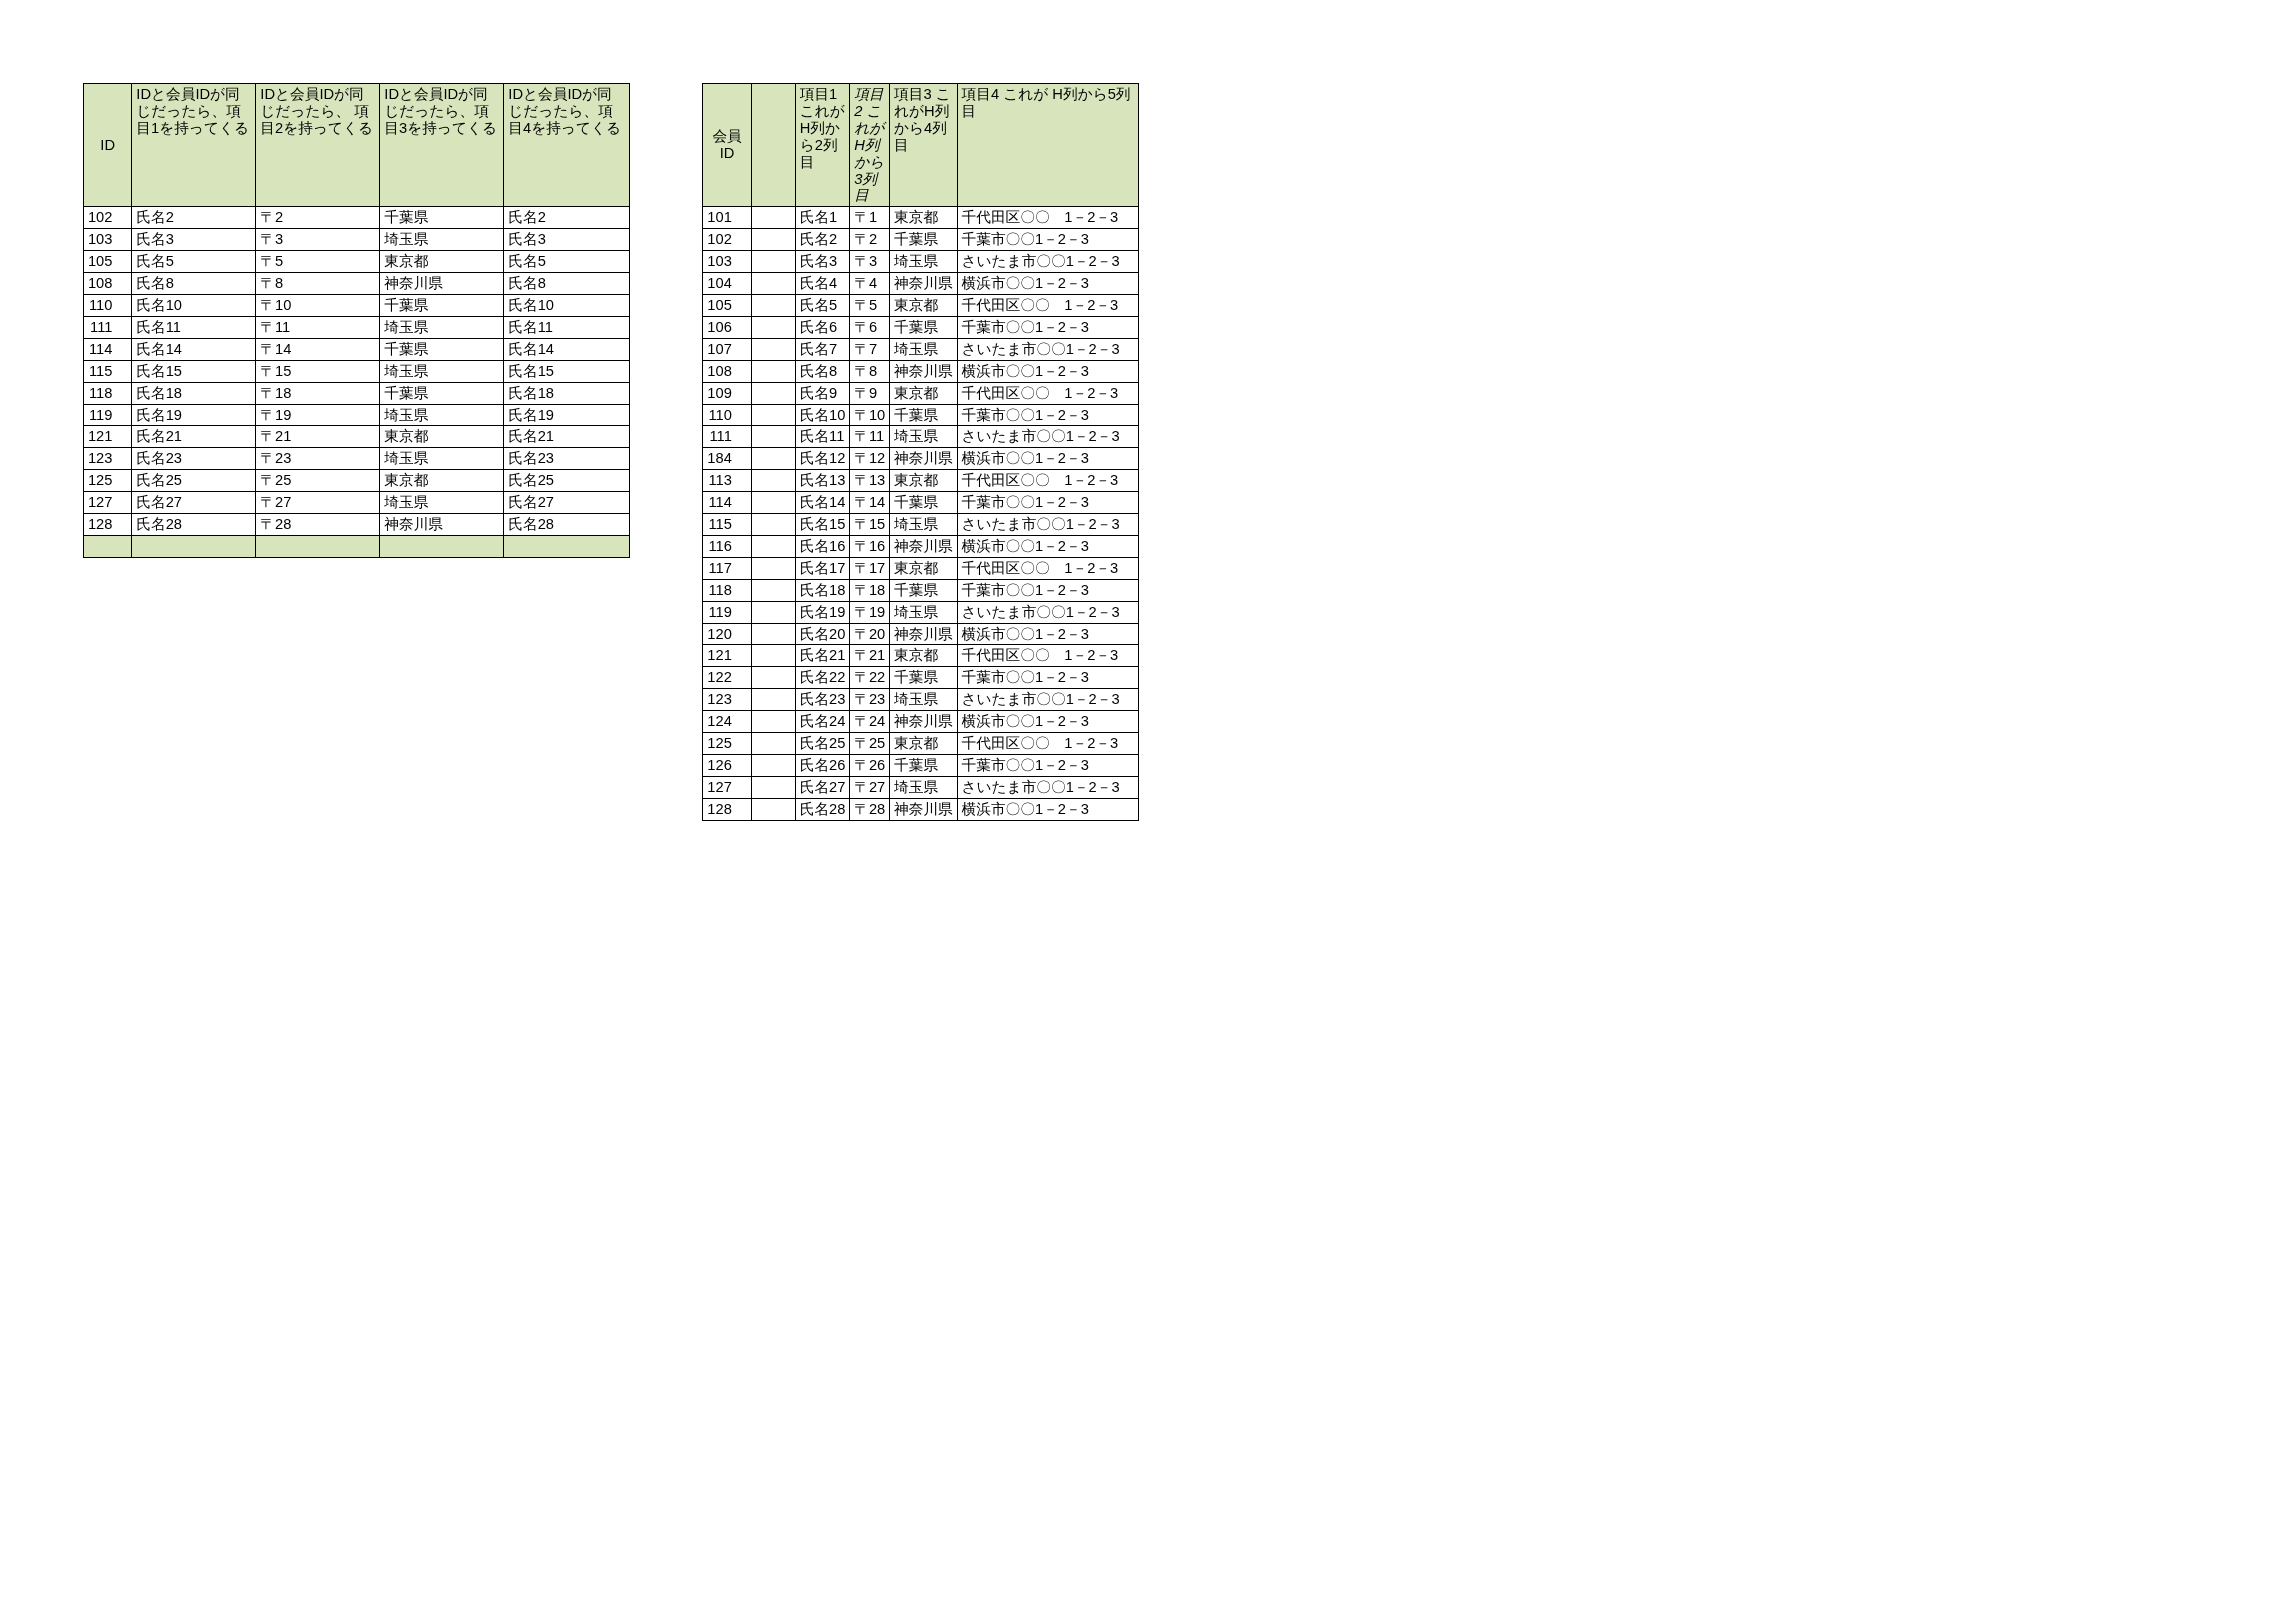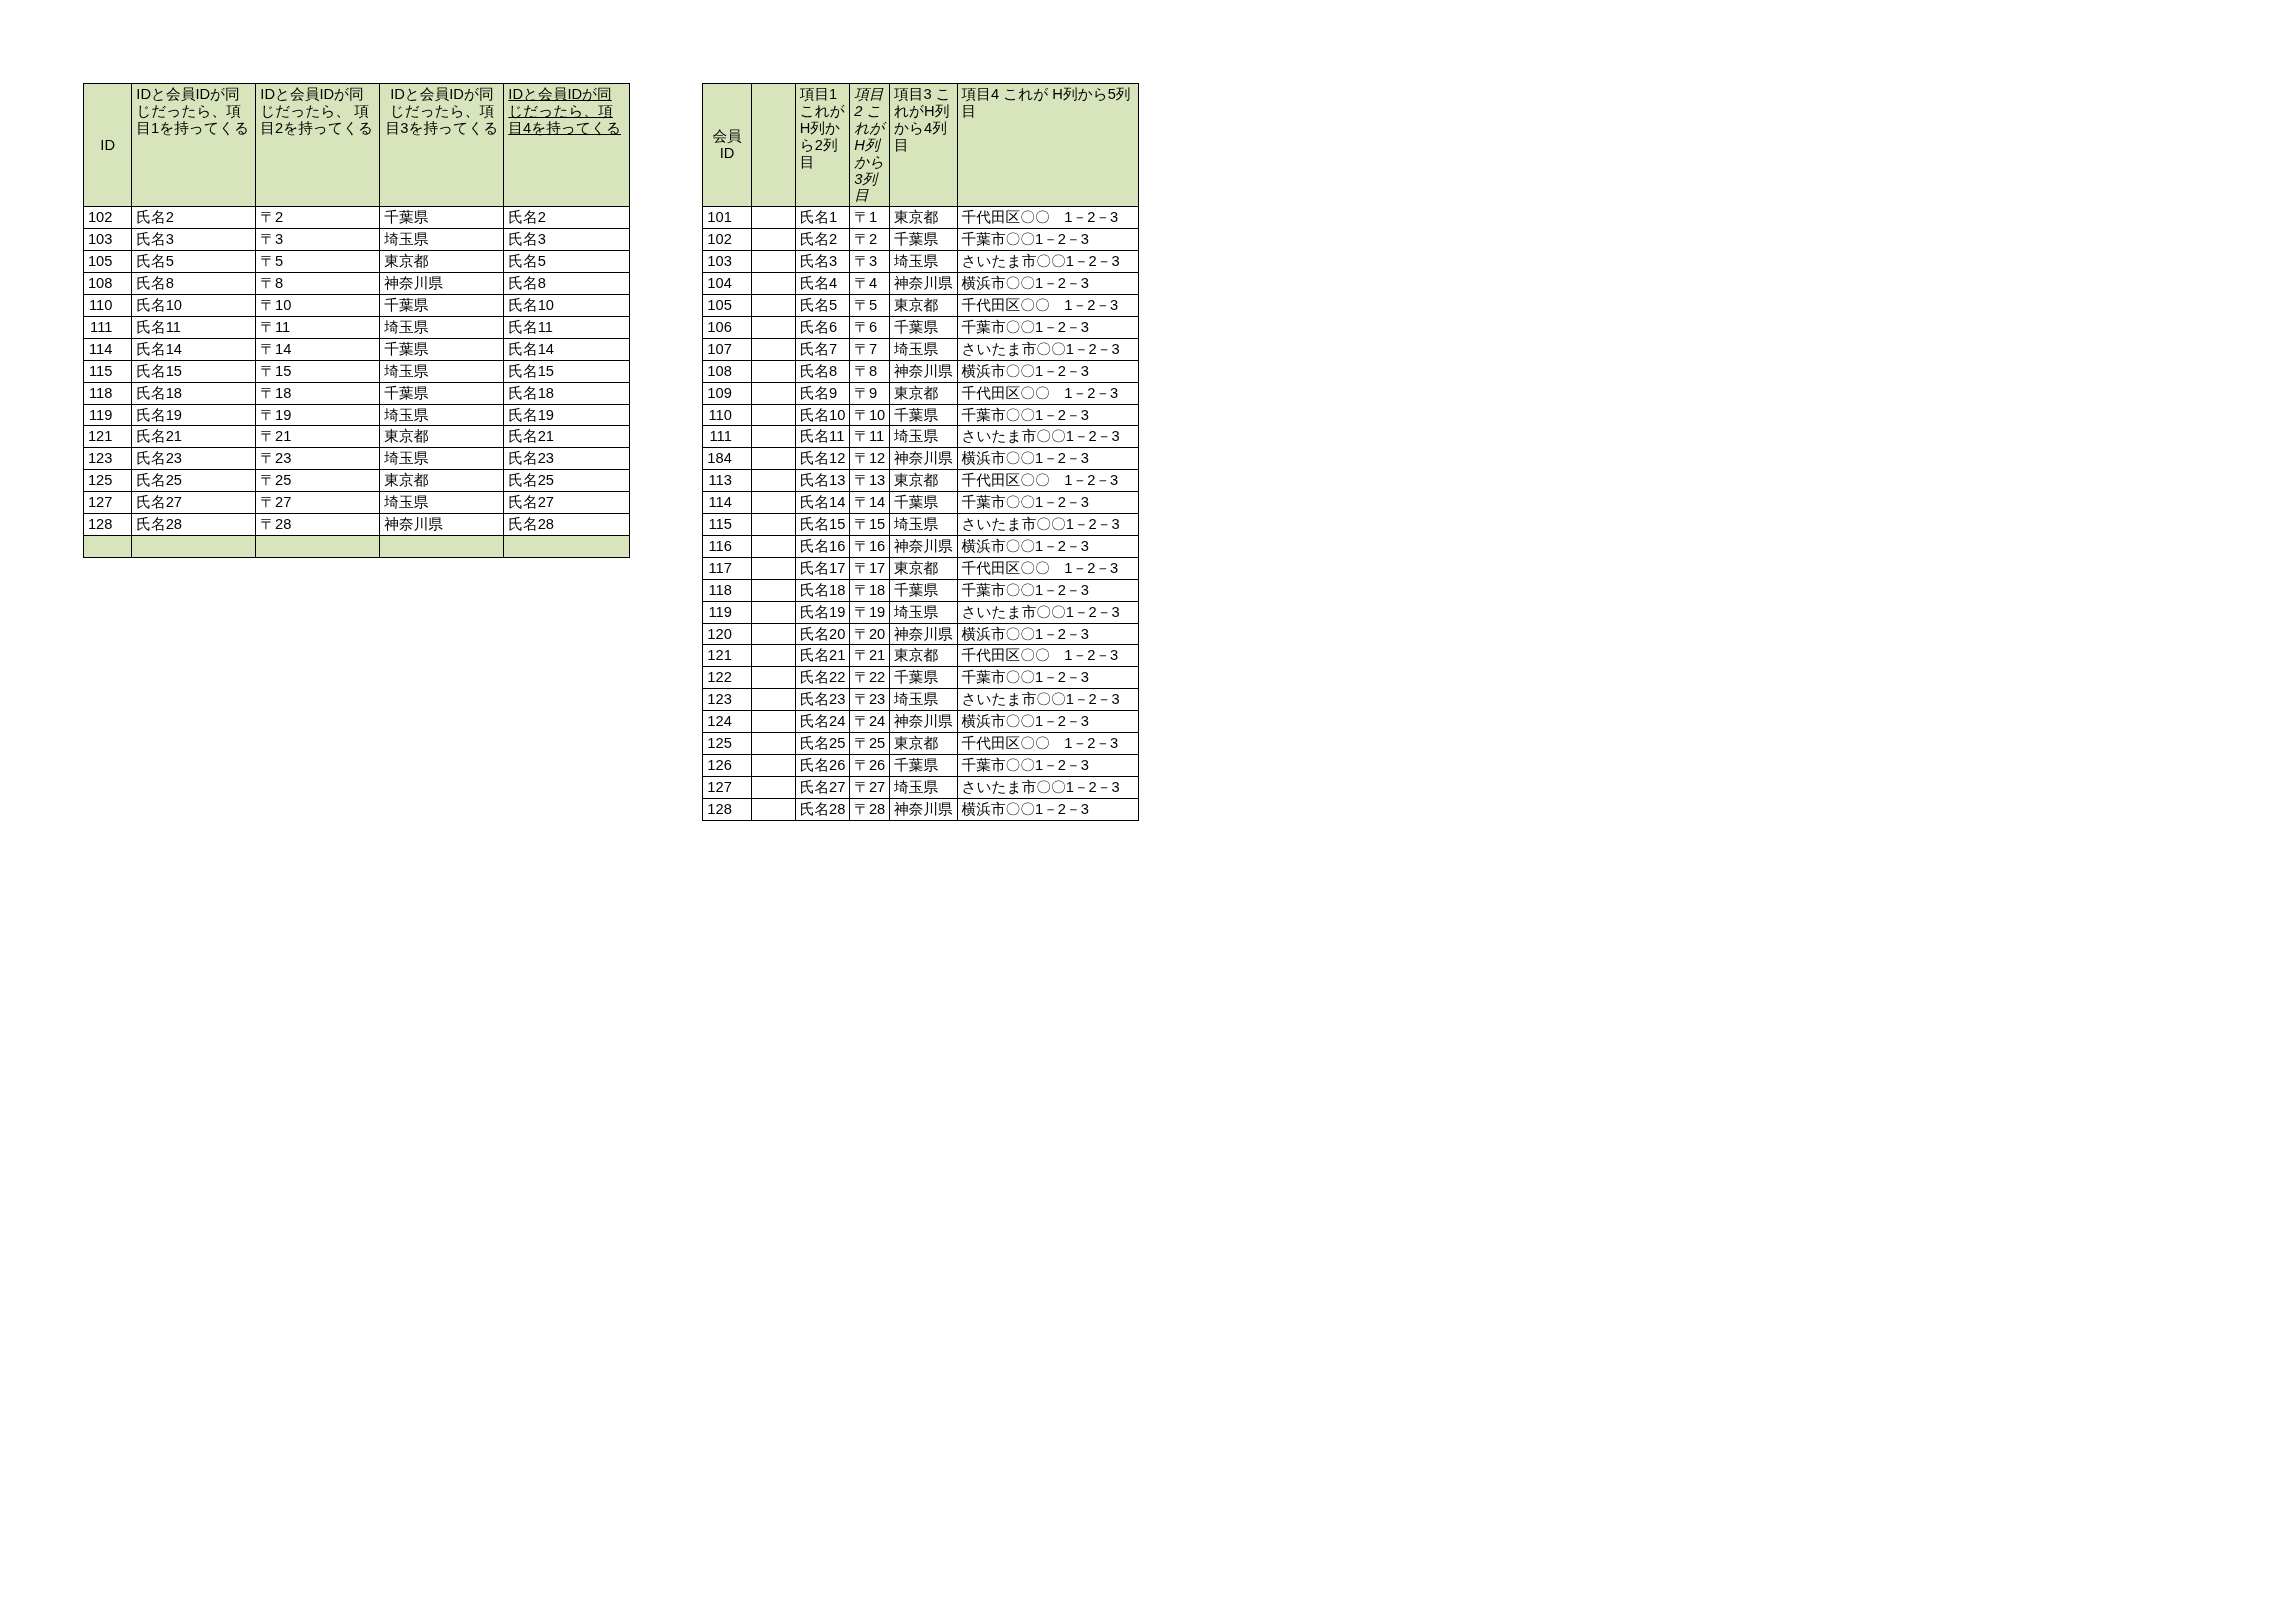--- a/index.html
+++ b/index.html
@@ -44,22 +44,22 @@
   }
   .hdr.center { text-align: center; vertical-align: middle; }
   .greencell { background: #d8e4bc; }
   .num { text-align: right; padding-right: 19px; }
   .gapcol { border: none; background: #fff; }
   .noborder { border: none; }
   
   .cA { width: 42px; }
   .cB { width: 124px; }
   .cC { width: 124px; }
-  .cD { width: 124px; text-align: center; }
-  .cE { width: 126px; text-decoration: underline; }
+  .cD { width: 124px; }
+  .cE { width: 126px; }
   
   .cF { width: 37px; }
   .cG { width: 36px; }
   
   .cH { width: 44px; }
   .cHx{ width: 44px; }
   .cI { width: 46px; }
   .cJ { width: 37px; font-style: italic; }
   .cK { width: 46px; }
   .cL { width: 181px; margin-left: 36px; }

